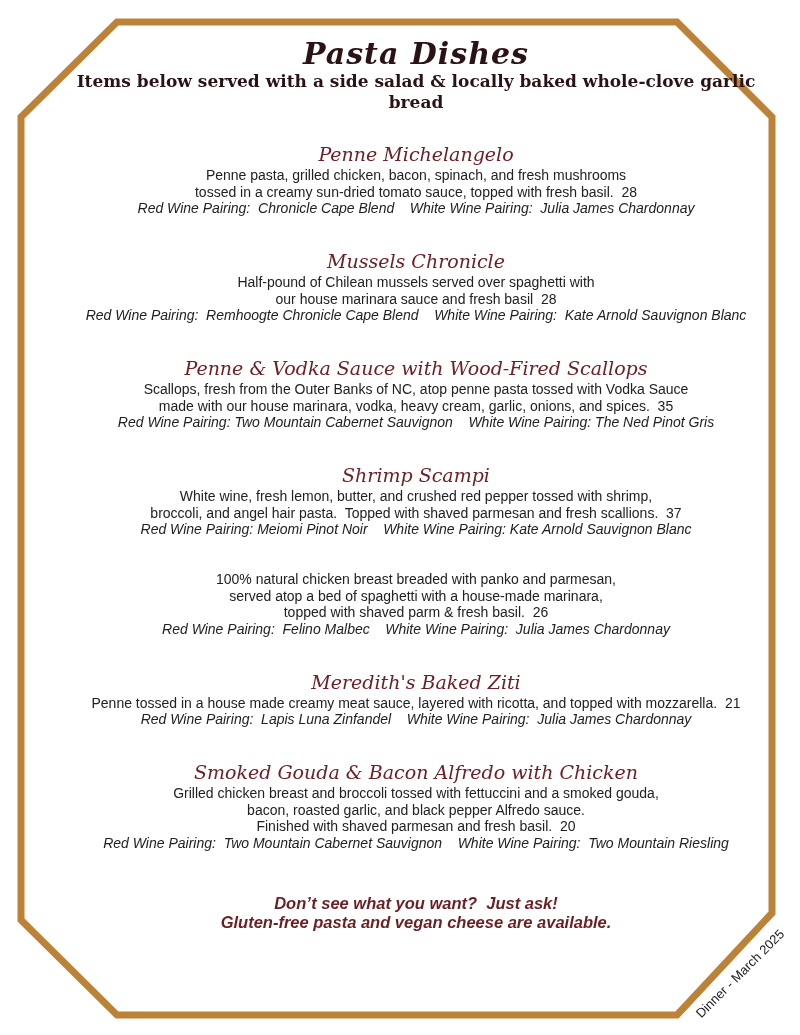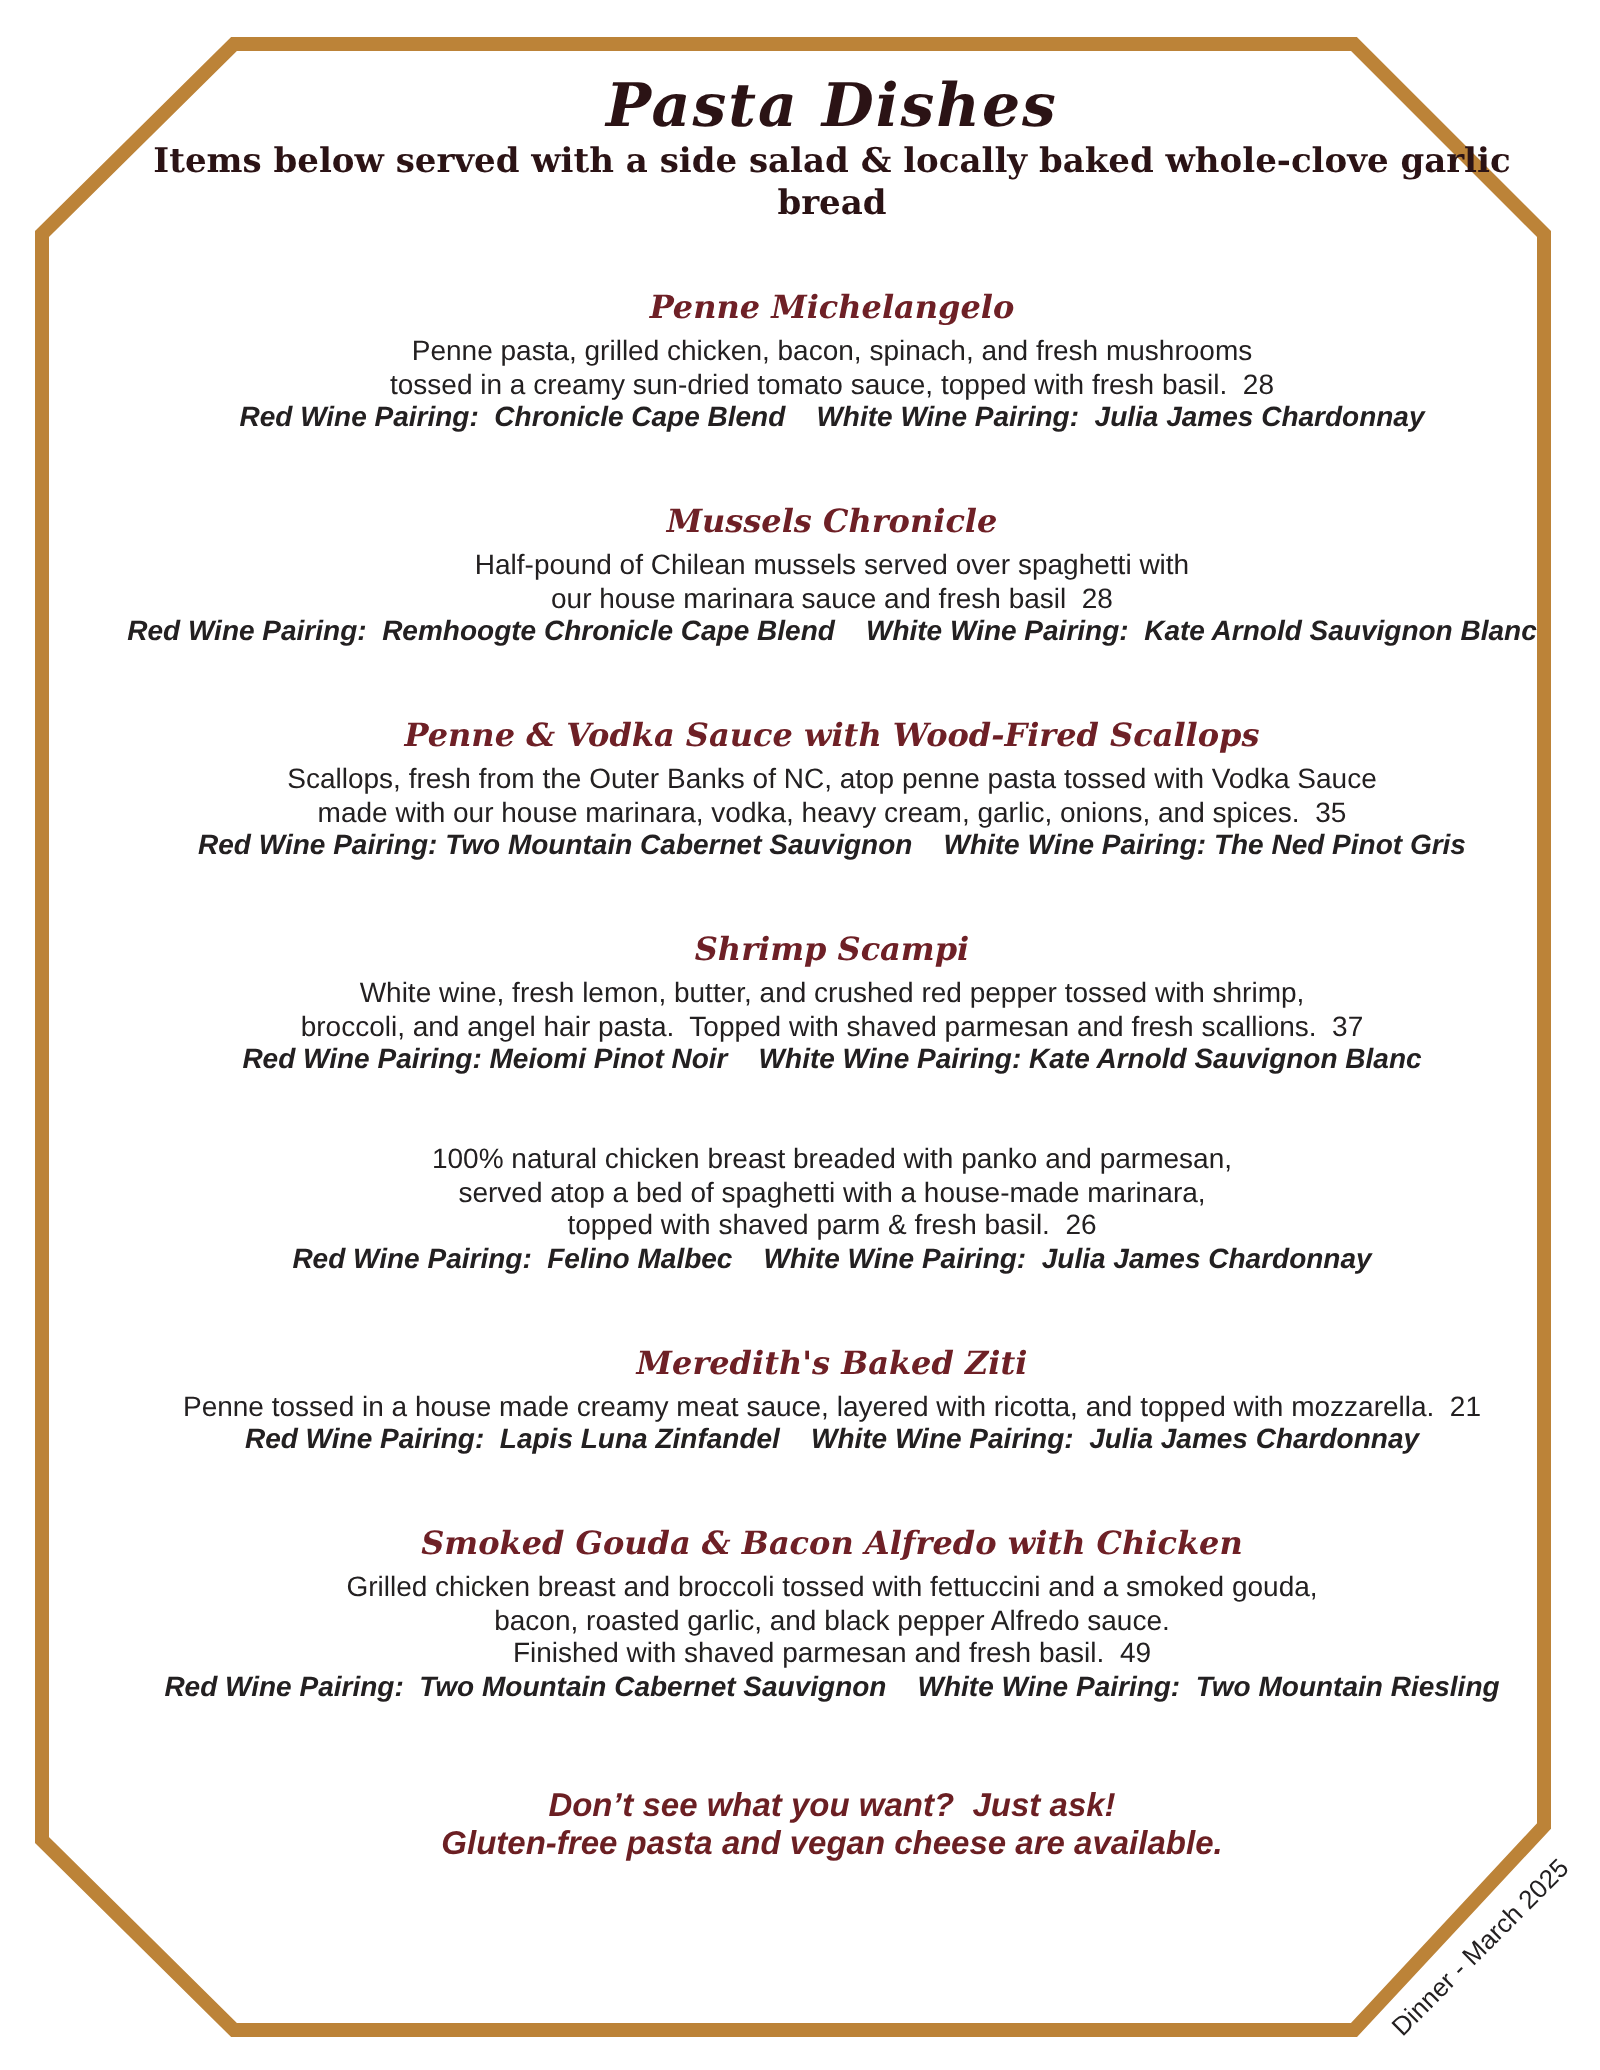--- a/index.html
+++ b/index.html
@@ -34,36 +34,35 @@
   .menu-subtitle{
     font-family:"DejaVu Serif",serif;
     font-weight:bold;
     font-size:17px;line-height:21px;
     color:var(--header-color);
     margin-bottom:30px;
   }
   .dish{margin-bottom:33px;}
   .dish-title{
     font-family:"DejaVu Serif",serif;
-    font-style:italic;font-weight:bold;
-    font-size:16px;line-height:22px;
+    font-style:italic;font-weight:normal;
+    font-size:19px;line-height:22px;
     color:var(--dish-title-color);
     margin-bottom:2px;
   }
   .dish-desc{
     font-size:14px;line-height:16.5px;
     color:var(--body-text-color);
     white-space:pre-wrap;
   }
   .dish-pairing{
     font-size:14px;line-height:17px;
     font-style:italic;
     color:var(--body-text-color);
     white-space:pre-wrap;
-    font-weight:bold;
   }
   .footer-note{
     margin-top:42px;
     font-size:16.5px;line-height:19.5px;
     font-style:italic;font-weight:bold;
     color:var(--footer-color);
     white-space:pre-wrap;
   }
   .edition{
     position:absolute;
@@ -122,21 +121,21 @@
   <div class="dish">
     <div class="dish-title">Meredith's Baked Ziti</div>
     <div class="dish-desc">Penne tossed in a house made creamy meat sauce, layered with ricotta, and topped with mozzarella.  21</div>
     <div class="dish-pairing">Red Wine Pairing:  Lapis Luna Zinfandel    White Wine Pairing:  Julia James Chardonnay</div>
   </div>
 
   <div class="dish">
     <div class="dish-title">Smoked Gouda &amp; Bacon Alfredo with Chicken</div>
     <div class="dish-desc">Grilled chicken breast and broccoli tossed with fettuccini and a smoked gouda,
 bacon, roasted garlic, and black pepper Alfredo sauce.
-Finished with shaved parmesan and fresh basil.  49</div>
+Finished with shaved parmesan and fresh basil.  20</div>
     <div class="dish-pairing">Red Wine Pairing:  Two Mountain Cabernet Sauvignon    White Wine Pairing:  Two Mountain Riesling</div>
   </div>
 
   <div class="footer-note">Don’t see what you want?  Just ask!
 Gluten-free pasta and vegan cheese are available.</div>
 </div>
 
 <div class="edition">Dinner - March 2025</div>
 
 </body></html>

